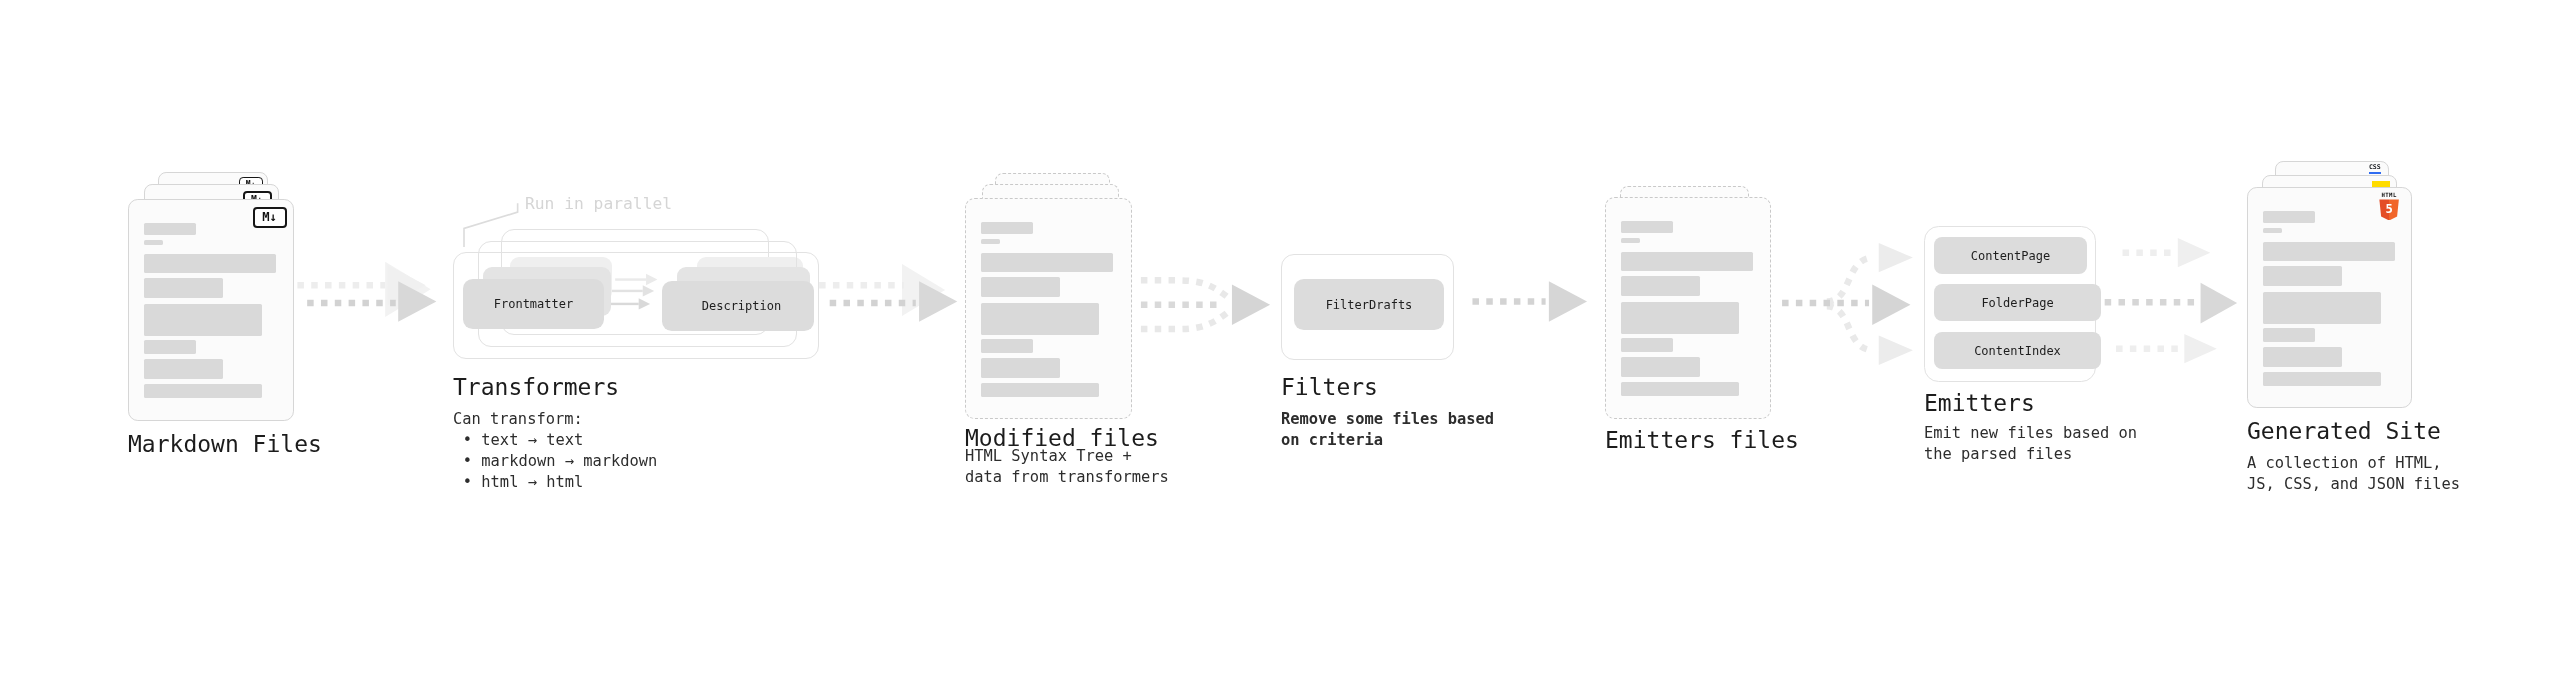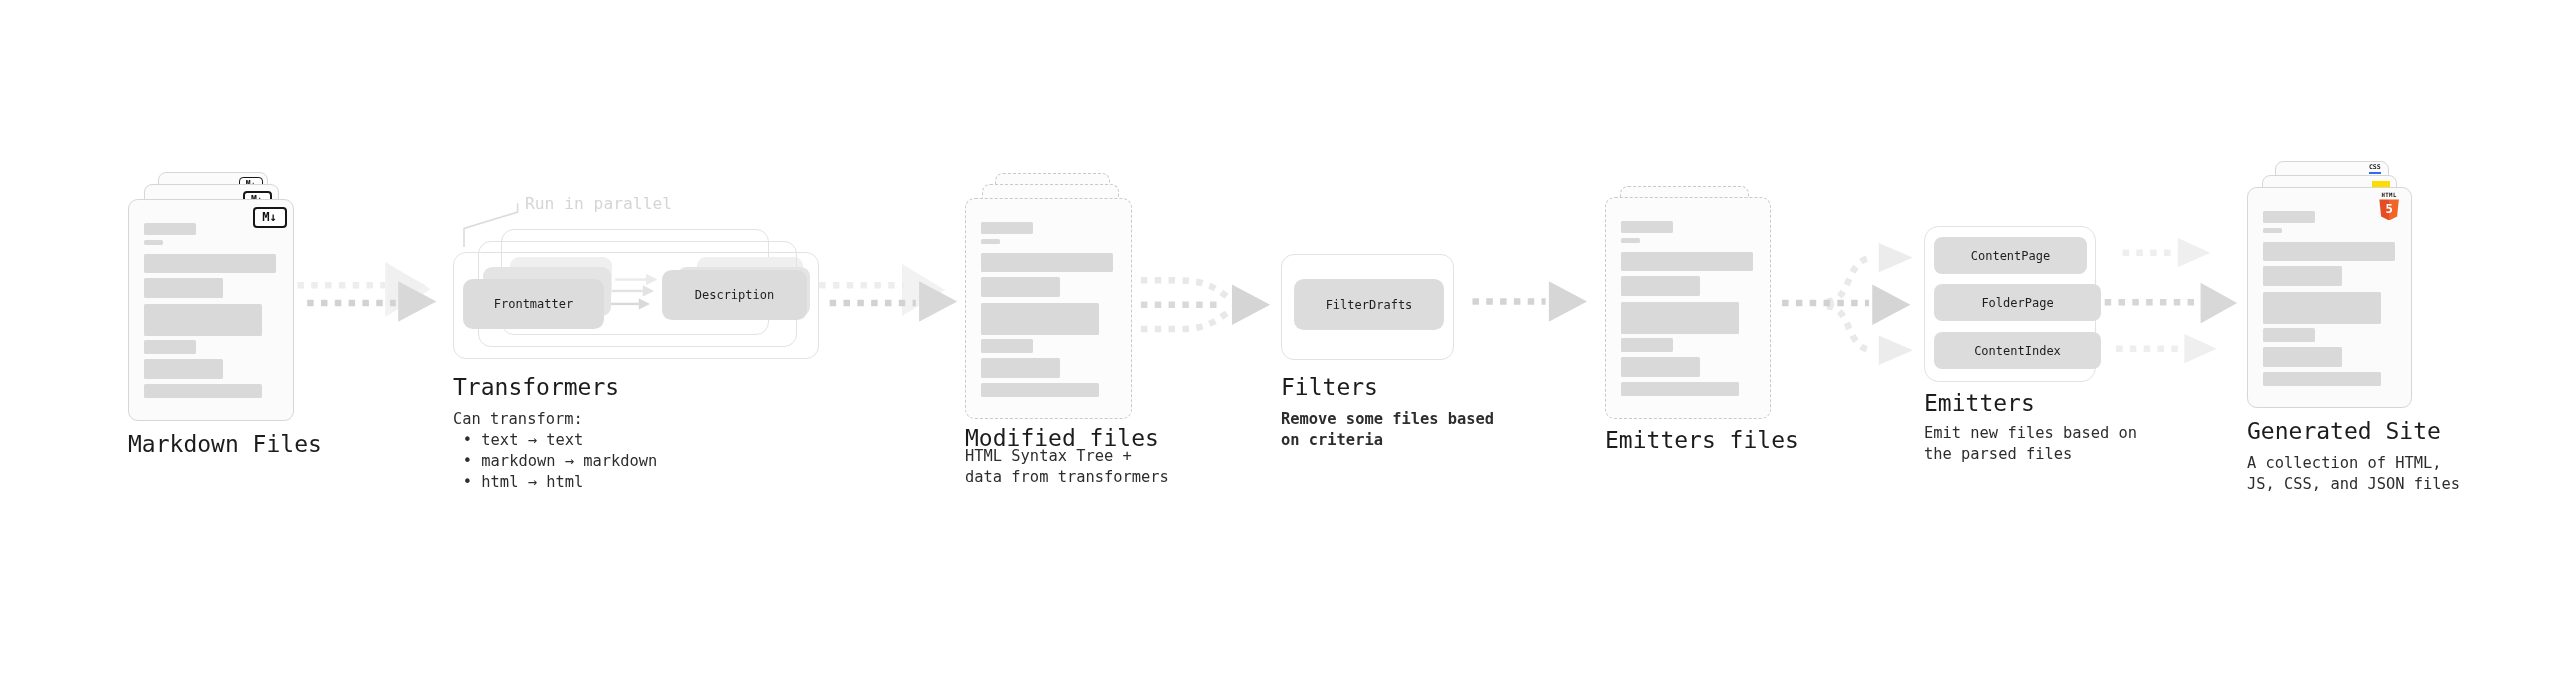--- a/index.html
+++ b/index.html
@@ -142,21 +142,21 @@
   <div class="card" style="left:501px;top:229px;width:268px;height:106px;"></div>
   <div class="ghost g2" style="left:510px;top:257px;width:102px;height:44px;"></div>
   <div class="ghost g2" style="left:697px;top:257px;width:106px;height:44px;"></div>
 
   <div class="card" style="left:478px;top:241px;width:319px;height:106px;"></div>
   <div class="ghost g1" style="left:483px;top:267px;width:128px;height:49px;"></div>
   <div class="ghost g1" style="left:677px;top:267px;width:133px;height:49px;"></div>
 
   <div class="card" style="left:453px;top:252px;width:366px;height:107px;"></div>
   <div class="gbox" style="left:463px;top:279px;width:141px;height:50px;">Frontmatter</div>
-  <div class="gbox" style="left:662px;top:270px;width:145px;height:50px;">Description</div>
+  <div class="gbox" style="left:662px;top:281px;width:145px;height:50px;padding-left:7px;">Description</div>
 
   <div class="h" style="left:453px;top:375px;">Transformers</div>
   <div class="sub" style="left:453px;top:409px;">
     <div>Can transform:</div>
     <div class="indent">• text → text</div>
     <div class="indent">• markdown → markdown</div>
     <div class="indent">• html → html</div>
   </div>
 </div>
 

